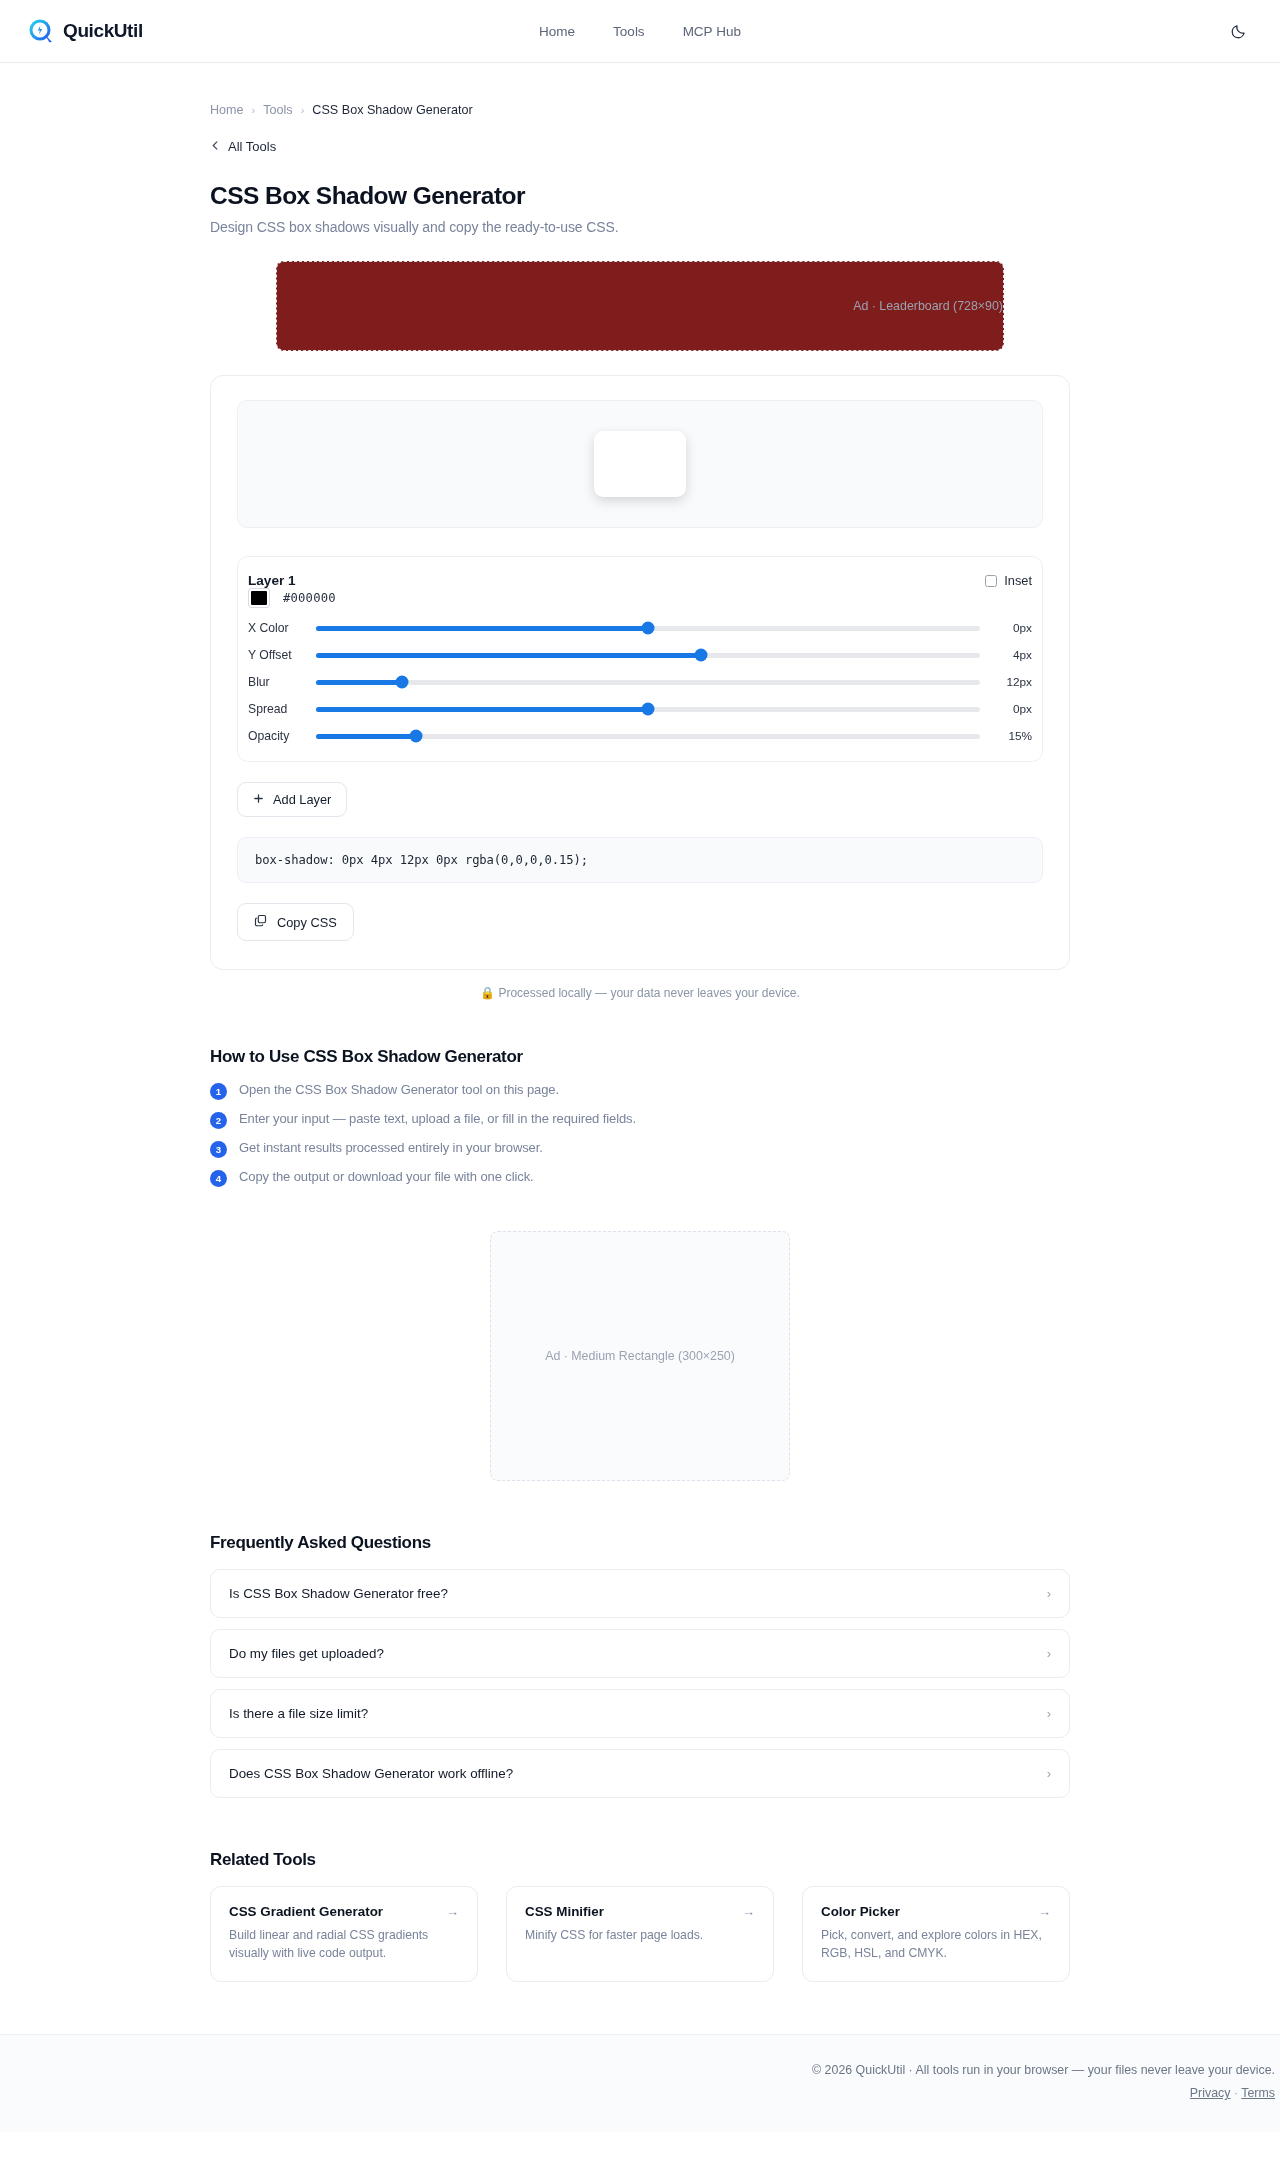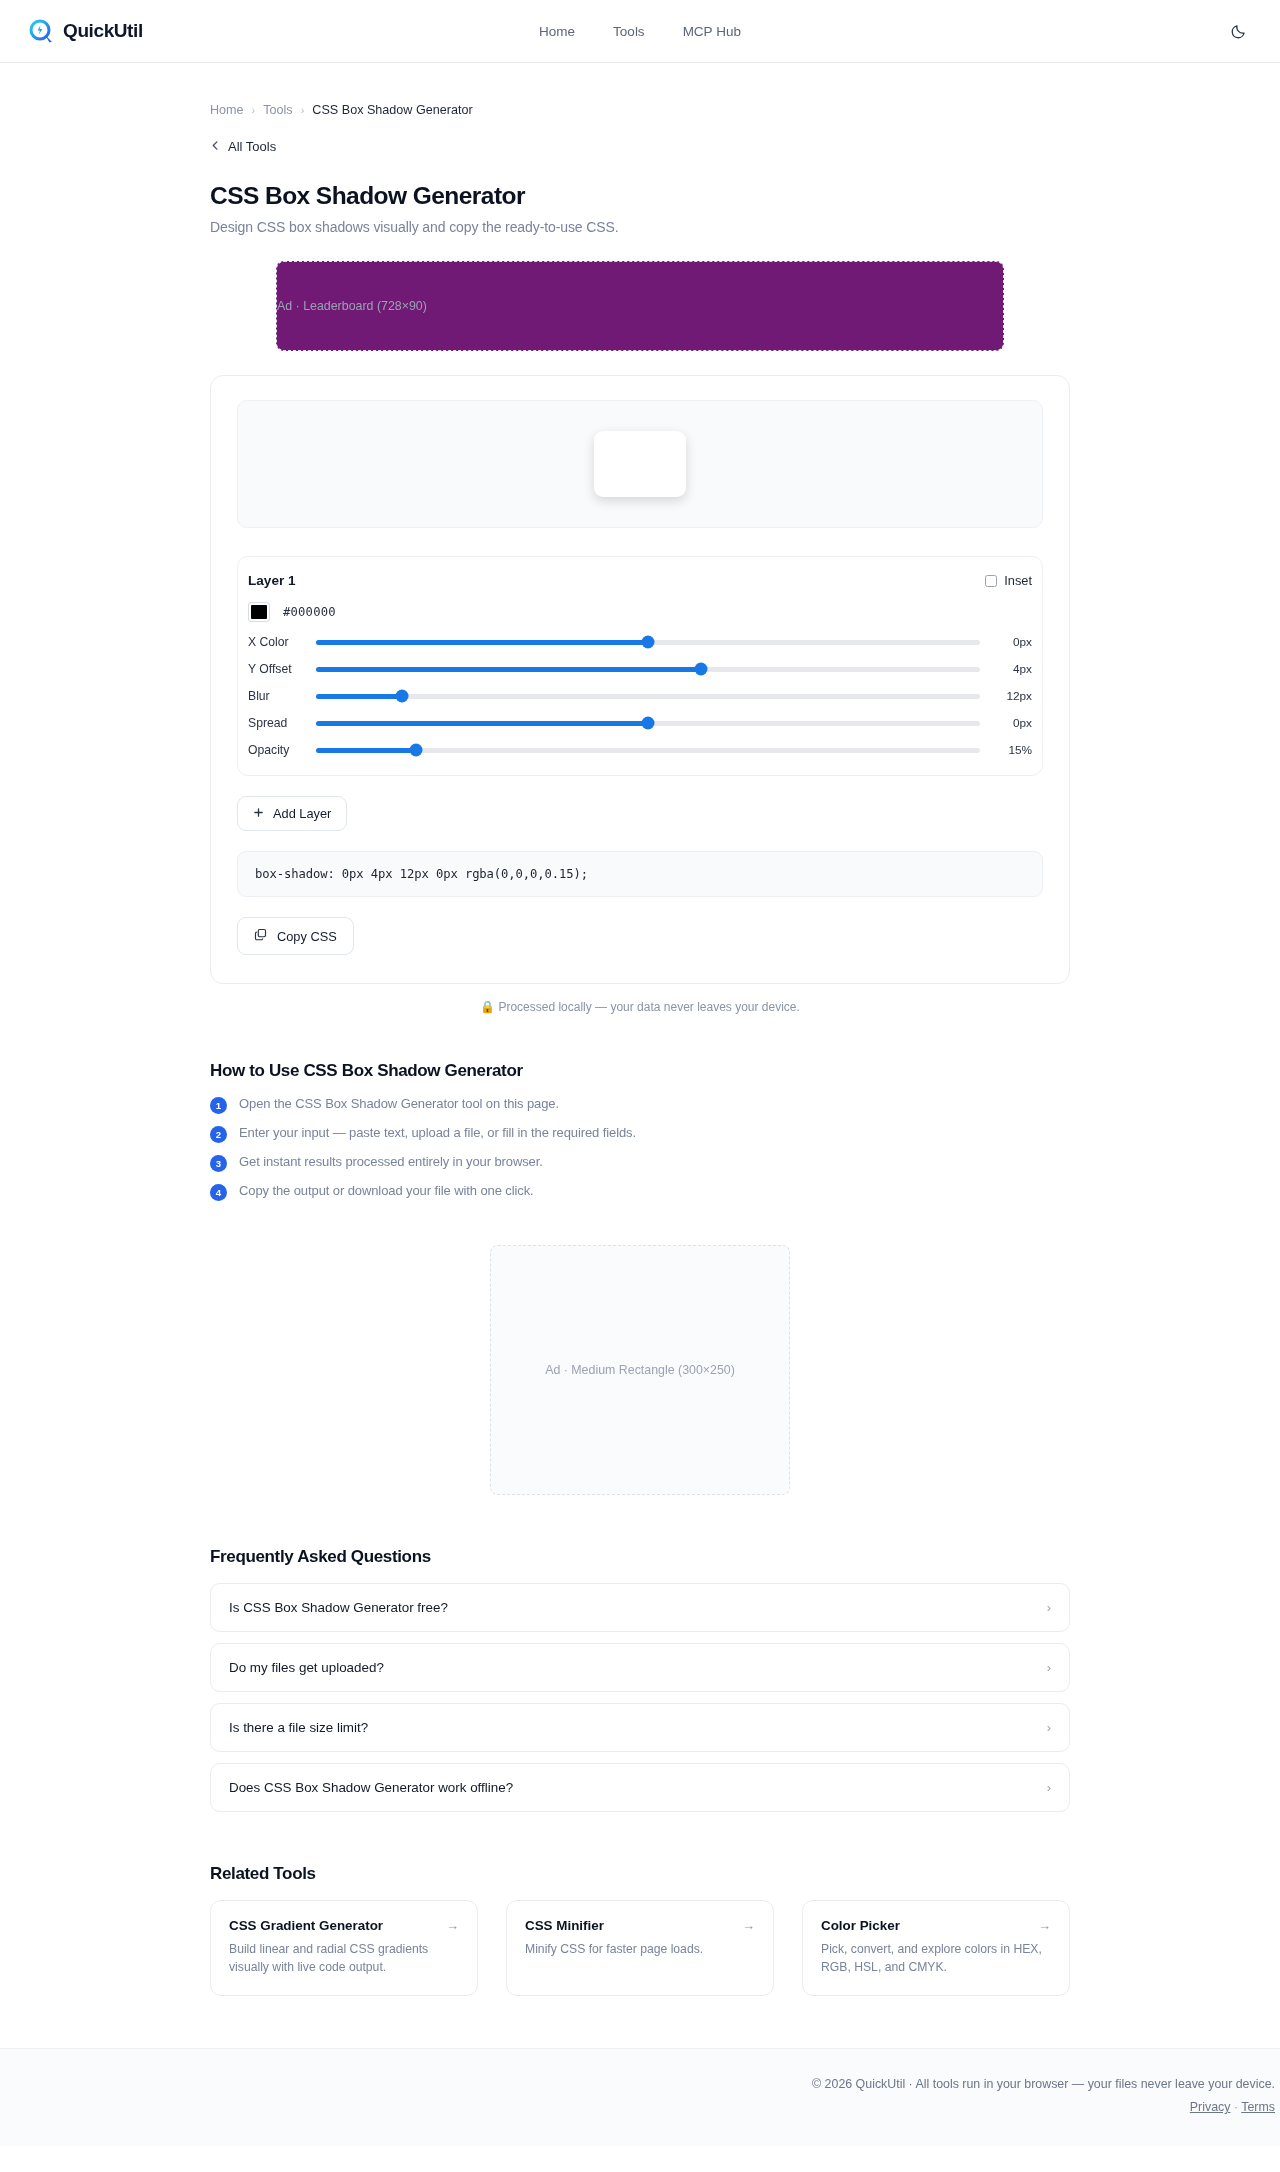--- a/index.html
+++ b/index.html
@@ -86,22 +86,22 @@
     color: #79839a;
     letter-spacing: -0.1px;
   }
 
   
   .ad-leaderboard {
     margin: 26px auto 0;
     width: 728px; height: 90px;
     border: 1px dashed #dde2ea;
     border-radius: 8px;
-    background: #701a75;
-    display: flex; align-items: center; justify-content: flex-start;
+    background: #7f1d1d;
+    display: flex; align-items: center; justify-content: flex-end;
     color: #9aa3b2; font-size: 12.4px;
   }
   .ad-rect {
     margin: 44px auto 0;
     width: 300px; height: 250px;
     border: 1px dashed #dde2ea;
     border-radius: 8px;
     background: #fafbfc;
     display: flex; align-items: center; justify-content: center;
     color: #9aa3b2; font-size: 12.4px;
@@ -141,21 +141,21 @@
   .layer-title { font-size: 13.6px; font-weight: 700; color: #121a29; }
   .inset-wrap { display: flex; align-items: center; gap: 7px; font-size: 12.8px; color: #1d2636; cursor: pointer;}
   .inset-box {
     width: 12px; height: 12px;
     border: 1.3px solid #9aa3b2;
     border-radius: 2.5px;
     background: #fff;
     display: inline-block;
   }
 
-  .color-row { display: flex; align-items: center; gap: 13px; margin-top: 14px; }
+  .color-row { display: flex; align-items: center; gap: 13px; }
   .color-swatch {
     width: 22px; height: 20px;
     border: 1px solid #d7dce4;
     border-radius: 3px;
     padding: 2px;
     background: #fff;
     cursor: pointer;
   }
   .color-swatch i { display: block; width: 100%; height: 100%; background: #000; border-radius: 1px; }
   .color-hex {

